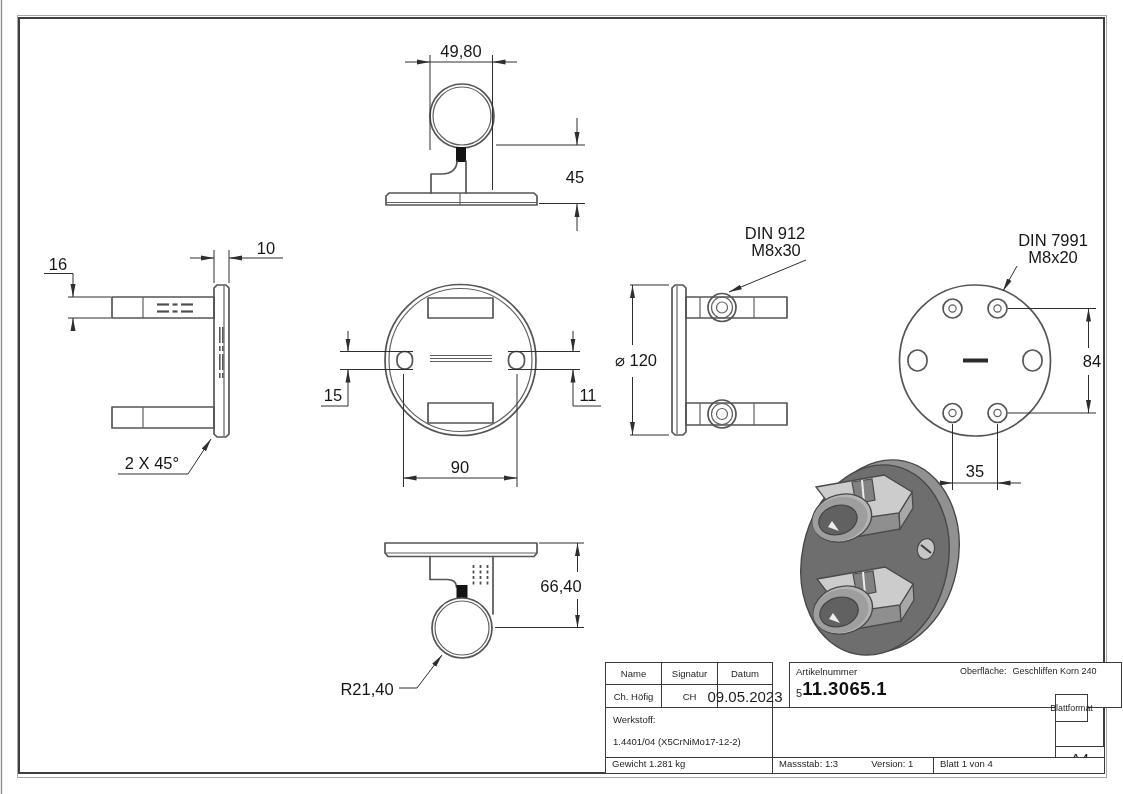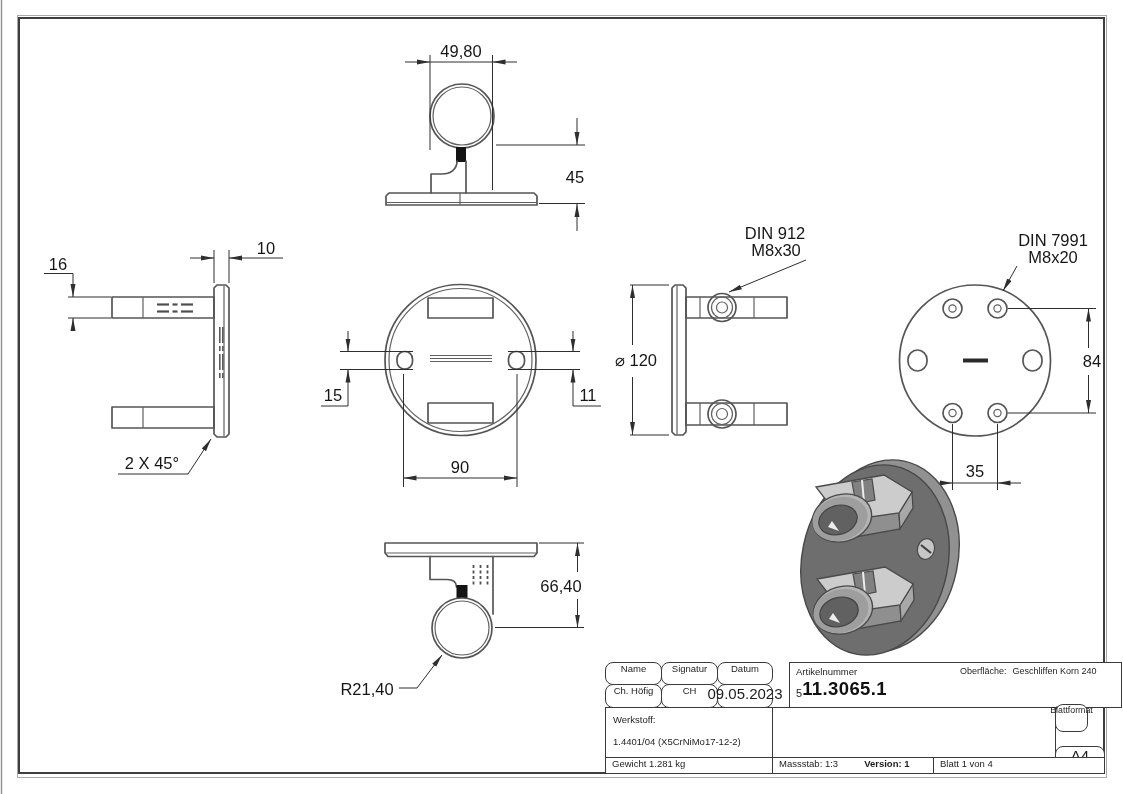--- a/index.html
+++ b/index.html
@@ -13,31 +13,31 @@
   .geo2 { stroke:#606060; stroke-width:1.2; fill:none; }
   .dim  { stroke:#2e2e2e; stroke-width:1; fill:none; }
   .dtxt { font-size:16.5px; fill:#161616; }
   .halo { paint-order:stroke; stroke:#ffffff; stroke-width:3px; }
   .mid  { text-anchor:middle; }
 
   
   .titleblock { position:absolute; left:605px; top:662px; width:500px; height:112px;
                 color:#1d1d1d; font-size:9.5px; }
   .cell { position:absolute; border:1.2px solid #3a3a3a; box-sizing:border-box; background:#fff; }
-  .cc   { display:flex; justify-content:center;border-radius:8px; }
+  .cc   { display:flex; align-items:center; justify-content:center; }
   .cl   { display:flex; padding-left:6px; }
   .artikel-label { position:absolute; left:6px; top:3px; }
   .artikel-row   { position:absolute; left:6px; top:15px; white-space:nowrap; }
   .artikel-prefix { font-size:11px; display:inline-block; transform:translateY(2px); }
   .artikel-number { font-size:18.5px; font-weight:700; letter-spacing:.4px; color:#101010; }
   .surface-row { position:absolute; left:170px; top:3px; white-space:nowrap; font-size:9px; }
   .surface-row span { margin-right:6px; }
   .werk-label { position:absolute; left:7px; top:6px; }
   .werk-value { position:absolute; left:7px; top:28px; }
-  .mass-row span + span { margin-left:26px;font-weight:bold; }
+  .mass-row span + span { margin-left:33px; }
   .fmt-label { font-size:8.8px; }
   .fmt-value { font-size:15px;margin-top:12px; }
 </style>
 </head>
 <body>
 
 <div id="page">
 
 <svg width="1123" height="794" viewBox="0 0 1123 794">
   <defs>
@@ -323,21 +323,21 @@
         <span>Gewicht 1.281 kg</span>
       </div>
 
   <div class="cell" style="left:184px;top:0;width:333px;height:46px">
     <span class="artikel-label">Artikelnummer</span>
     <span class="artikel-row"><span class="artikel-prefix">5</span><span class="artikel-number">11.3065.1</span></span>
     <span class="surface-row"><span>Oberfläche:</span><span>Geschliffen Korn 240</span></span>
   </div>
 
   <div class="cell" style="left:167px;top:45px;width:284px;height:51px"></div>
-  <div class="cell cc fmt-label" style="left:450px;top:42px;width:33px;height:28px">
+  <div class="cell cc fmt-label" style="left:450px;top:32px;width:33px;height:28px">
         <span>Blattformat</span>
       </div>
   <div class="cell cc fmt-value" style="left:450px;top:72px;width:50px;height:24px">
         <span>A4</span>
       </div>
 
   <div class="cell cl mass-row" style="left:167px;top:95px;width:162px;height:17px">
     <span>Massstab: 1:3</span>
     <span>Version: 1</span>
   </div>

